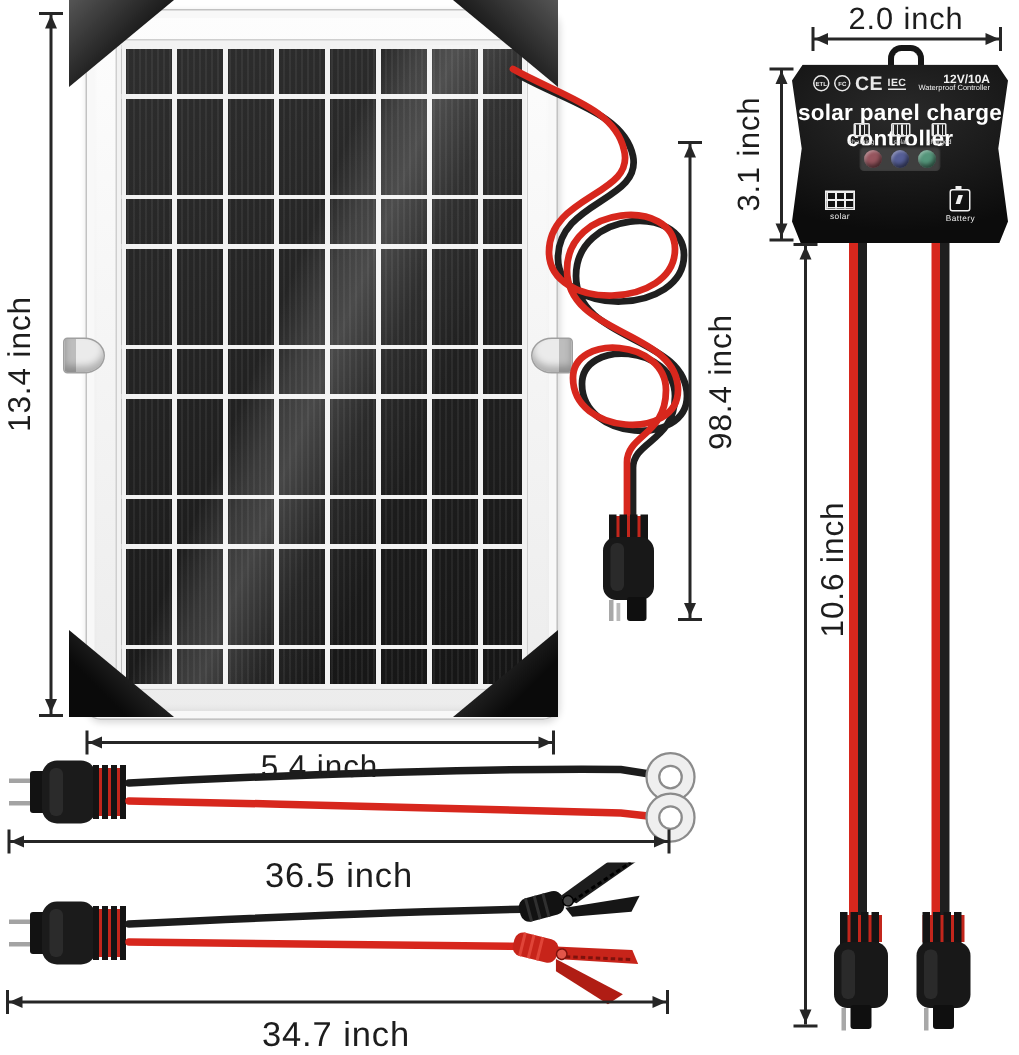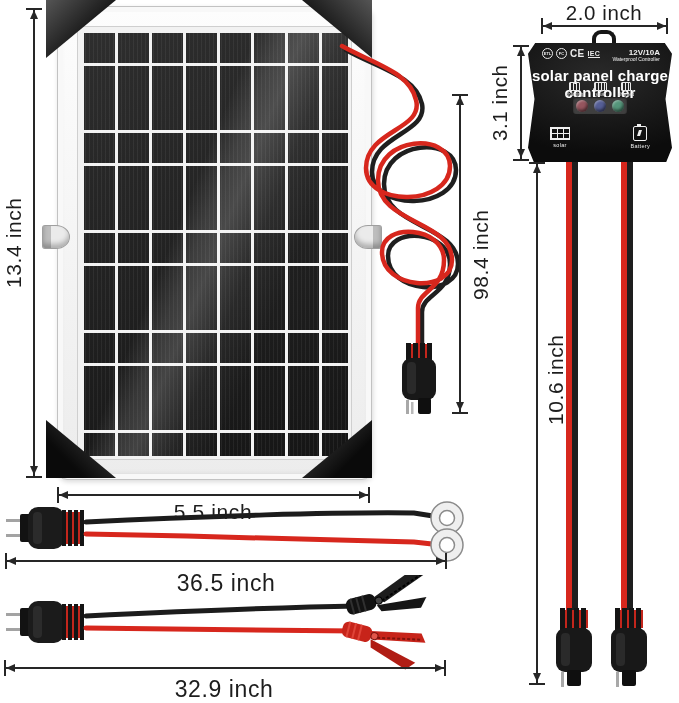--- a/index.html
+++ b/index.html
@@ -40,21 +40,21 @@
   
   .hook{position:absolute;left:592px;top:30px;width:16px;height:15px;border:4px solid #161616;
         border-bottom:none;border-radius:9px 9px 0 0;z-index:4;}
   .ctrl{position:absolute;left:528px;top:43px;width:144px;height:119px;z-index:5;
         background:radial-gradient(130% 90% at 50% 28%,#2a2a2a,#0c0c0c 72%);
         clip-path:polygon(5% 0%,95% 0%,100% 9%,95.5% 47%,100% 88%,96% 100%,4% 100%,0% 88%,4.5% 47%,0% 9%);}
   .ctrl-row1{position:absolute;left:14px;right:12px;top:5px;display:flex;justify-content:space-between;align-items:flex-start;}
   .certs{display:flex;align-items:center;gap:3px;}
   .cert-circle{display:inline-flex;align-items:center;justify-content:center;width:9px;height:9px;
                border:1px solid #e9e9e9;border-radius:50%;color:#e9e9e9;font-size:4px;font-weight:bold;}
-  .cert-text{color:#e9e9e9;font-size:10px;font-weight:bold;letter-spacing:0.3px;}
+  .cert-text{color:#e9e9e9;font-size:13px;font-weight:bold;letter-spacing:0.3px;}
   .cert-iec{border-bottom:1px solid #e9e9e9;font-size:7px;}
   .rating{text-align:right;color:#f2f2f2;line-height:1.15;}
   .rating-main{font-size:8px;font-weight:bold;}
   .rating-sub{font-size:5px;}
   .ctrl-title{position:absolute;left:0;right:0;top:24px;text-align:center;color:#fff;
               font-size:15px;font-weight:bold;letter-spacing:0.2px;}
   .ind-row{position:absolute;left:0;right:0;top:39px;display:flex;justify-content:center;gap:11px;}
   .ind{display:flex;flex-direction:column;align-items:center;gap:1px;}
   .mini-icon{width:9px;height:7px;border:1px solid #e8e8e8;border-radius:1px;
              background:repeating-linear-gradient(90deg,#e8e8e8 0 1px,transparent 1px 3px);}
@@ -98,21 +98,21 @@
   <div class="dl" style="left:33px;top:9px;width:1.5px;height:467px;"></div>
   <div class="arr arr-up" style="left:30px;top:10px;"></div>
   <div class="arr arr-dn" style="left:30px;top:466px;"></div>
   <div class="dlab dlab-v" style="left:0px;top:180px;width:28px;height:125px;">13.4 inch</div>
 
   <div class="tick" style="left:57px;top:487px;width:1.5px;height:16px;"></div>
   <div class="tick" style="left:368px;top:487px;width:1.5px;height:16px;"></div>
   <div class="dl" style="left:58px;top:494px;width:311px;height:1.5px;"></div>
   <div class="arr arr-lf" style="left:59px;top:491px;"></div>
   <div class="arr arr-rt" style="left:359px;top:491px;"></div>
-  <div class="dlab" style="left:63px;top:500px;width:300px;">5.5 inch</div>
+  <div class="dlab" style="left:63px;top:500px;width:300px;">5.4 inch</div>
 
   <svg class="cablesvg" style="left:338px;top:42px;" width="142" height="400" viewBox="0 0 142 400">
     <path d="M8,8 C 40,26 78,34 84,62 C 90,92 34,92 34,130 C 34,170 118,168 118,128 C 118,94 46,98 46,142 C 46,186 120,182 120,222 C 120,256 50,252 50,214 C 50,184 112,188 112,222 C 112,252 84,252 84,270 L 84,304" fill="none" stroke="#1f1f1f" stroke-width="4.5" stroke-linecap="round"></path>
     <path d="M4,4 C 36,22 72,30 78,58 C 86,88 28,88 28,126 C 28,166 112,164 112,124 C 112,90 40,94 40,138 C 40,182 114,178 114,218 C 114,252 44,248 44,210 C 44,180 106,184 106,218 C 106,248 80,248 80,266 L 80,304" fill="none" stroke="#d7271d" stroke-width="4.5" stroke-linecap="round"></path>
     <g transform="translate(81,302)">
       <rect x="-13" y="0" width="26" height="16" fill="#c3261c"></rect>
       <rect x="-13" y="-1" width="5" height="18" fill="#141414"></rect>
         <rect x="-6" y="-1" width="5" height="18" fill="#141414"></rect>
       <rect x="1" y="-1" width="5" height="18" fill="#141414"></rect>
         <rect x="8" y="-1" width="5" height="18" fill="#141414"></rect>
@@ -286,15 +286,15 @@
       <path d="M20,1 L64,-8" stroke="#7d120c" stroke-width="2" stroke-dasharray="3 2" fill="none"></path>
       <path d="M14,4 L63,16 L55,25 L16,12 Z" fill="#b01d14"></path>
       <circle cx="17" cy="0" r="3.5" fill="#e2564a" stroke="#7d120c" stroke-width="1"></circle>
     </g>
   </svg>
   <div class="tick" style="left:4px;top:660px;width:1.5px;height:16px;"></div>
   <div class="tick" style="left:444px;top:660px;width:1.5px;height:16px;"></div>
   <div class="dl" style="left:5px;top:667px;width:440px;height:1.5px;"></div>
   <div class="arr arr-lf" style="left:6px;top:664px;"></div>
   <div class="arr arr-rt" style="left:435px;top:664px;"></div>
-  <div class="dlab dlab-big" style="left:74px;top:676px;width:300px;">32.9 inch</div>
+  <div class="dlab dlab-big" style="left:74px;top:676px;width:300px;">34.7 inch</div>
 
 </div>
 
 </body></html>

